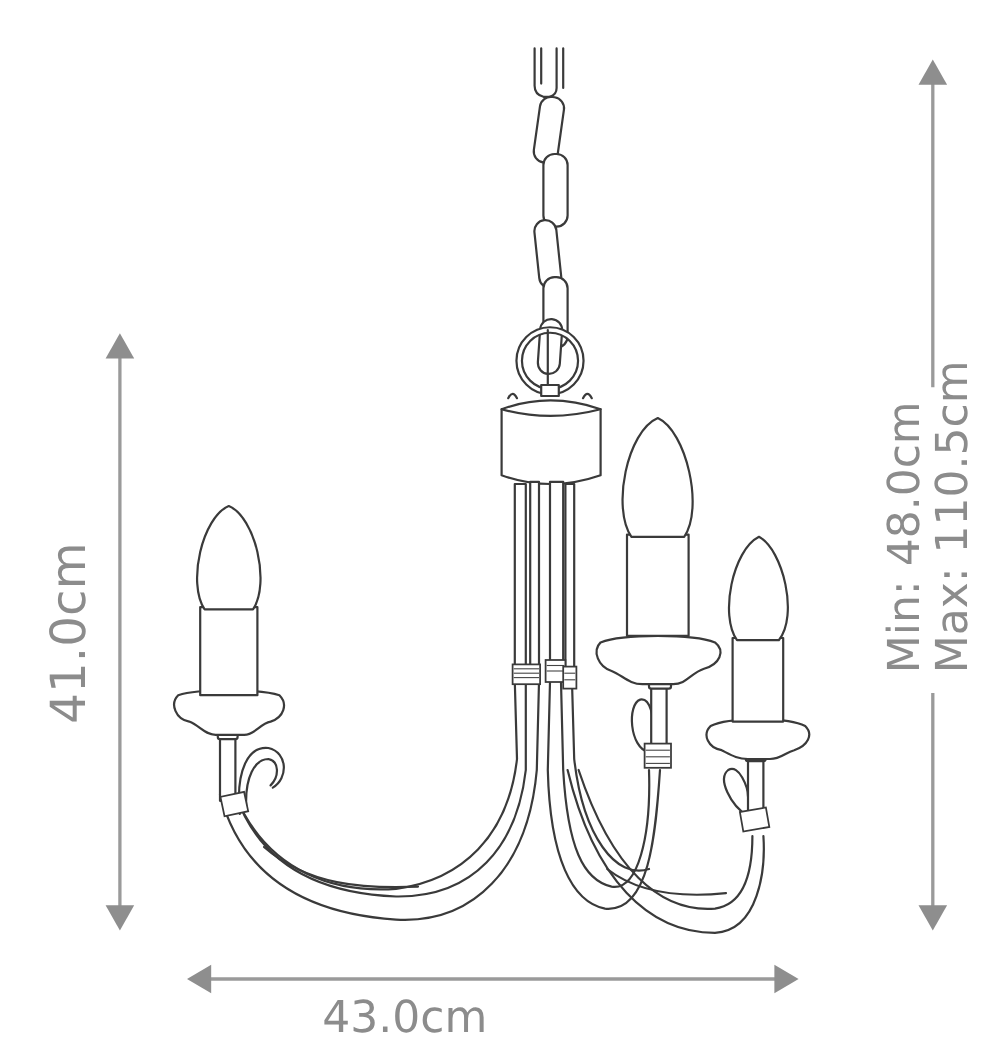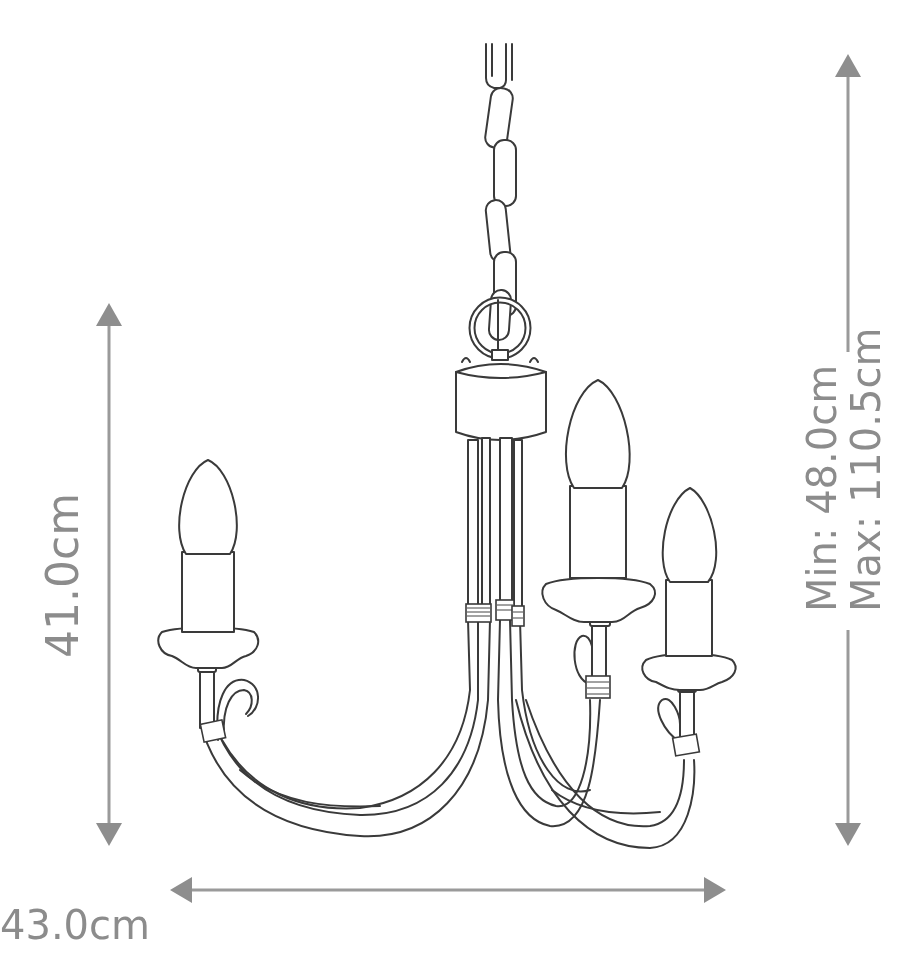--- a/index.html
+++ b/index.html
@@ -4,21 +4,21 @@
 <style>
   html, body { margin: 0; padding: 0; background: #ffffff; }
   body { width: 916px; height: 958px; overflow: hidden; position: relative; font-family: "DejaVu Sans", sans-serif; }
   #stage { position: absolute; left: 0; top: 0; width: 916px; height: 958px; }
   svg { position: absolute; left: 0; top: 0; }
   .dim-label { position: absolute; color: #8c8c8c; font-family: "DejaVu Sans", sans-serif; white-space: nowrap; letter-spacing: 0; }
   .vert { transform-origin: 0 0; transform: rotate(-90deg); }
   #label-height { left: 38px; top: 658px; font-size: 44px; line-height: 50px; }
   #label-drop { left: 800px; top: 612px; font-size: 40px; line-height: 44px; }
   #label-drop div { height: 44px; }
-  #label-width { left: 0; width: 748px; top: 902px; text-align: left; font-size: 40px; line-height: 46px; padding-right: 12px; box-sizing: border-box; }
+  #label-width { left: 0; width: 748px; top: 902px; text-align: center; font-size: 40px; line-height: 46px; padding-right: 12px; box-sizing: border-box; }
 </style>
 </head>
 <body>
 
 <div id="stage">
   <svg width="916" height="958" viewBox="0 0 916 958">
     <defs>
       <style>
         .ln { fill: #ffffff; stroke: #3a3a3a; stroke-width: 2; stroke-linejoin: round; stroke-linecap: round; }
         .nf { fill: none; stroke: #3a3a3a; stroke-width: 2; stroke-linecap: round; }

